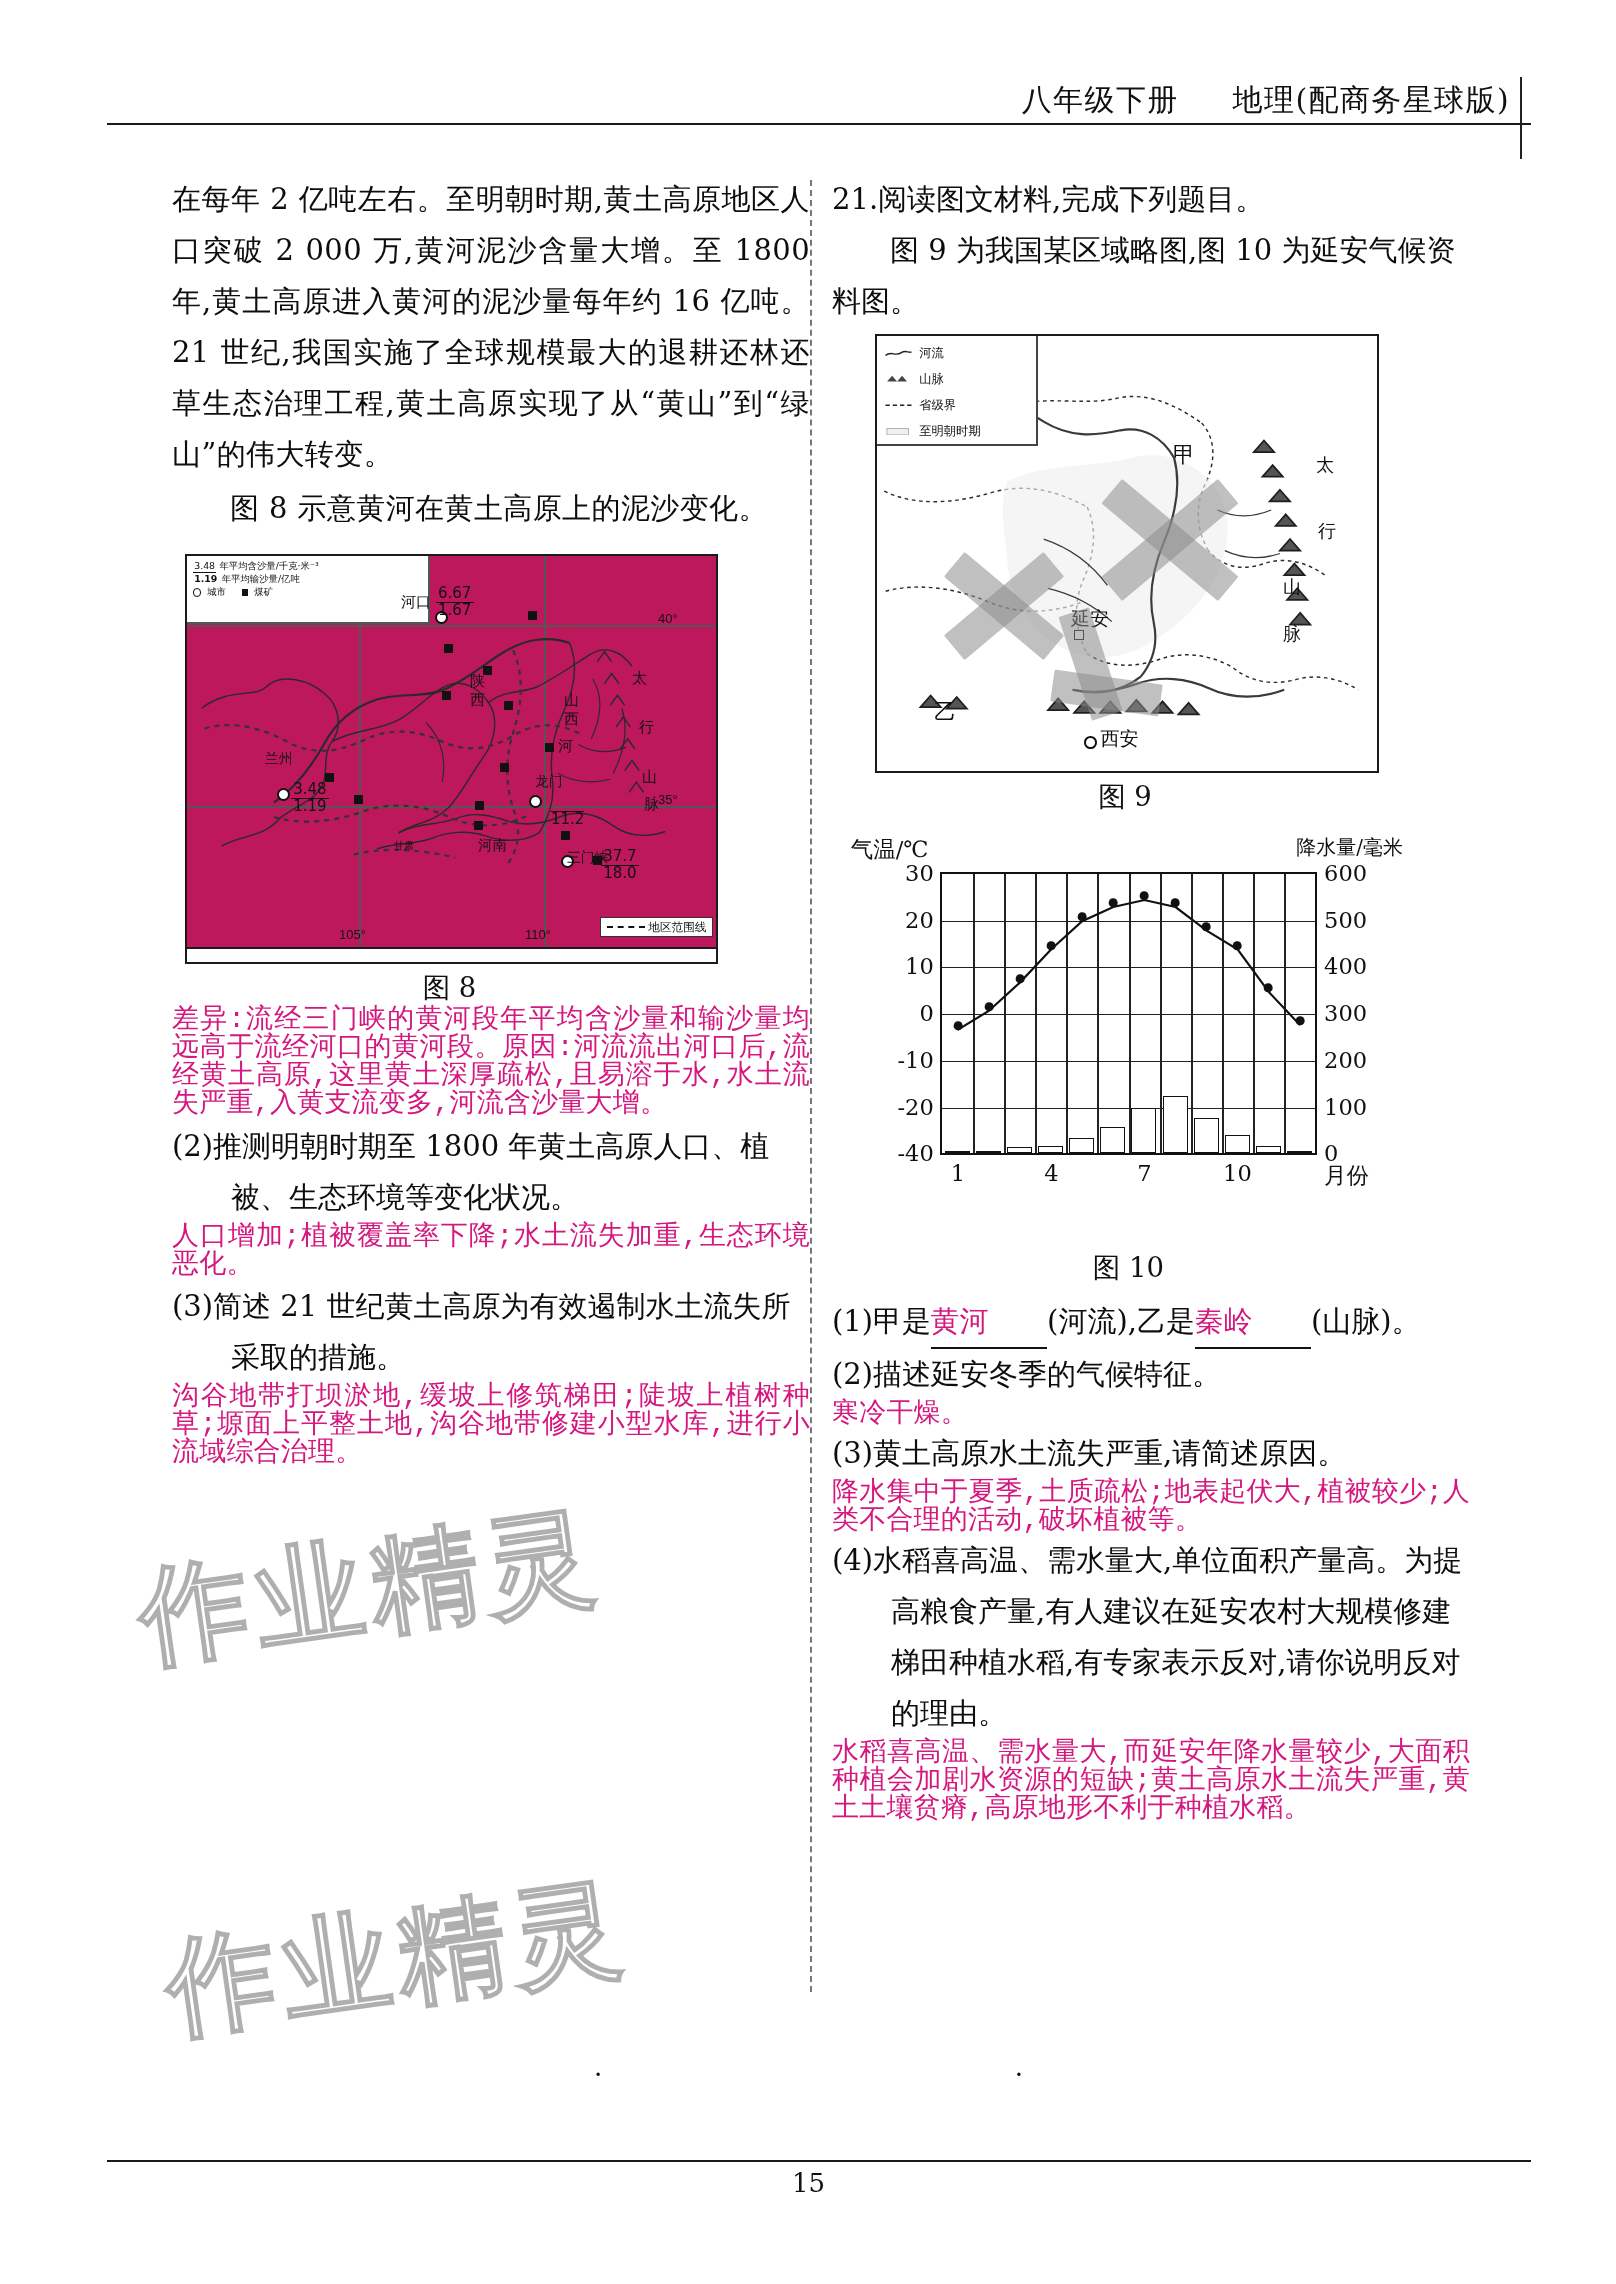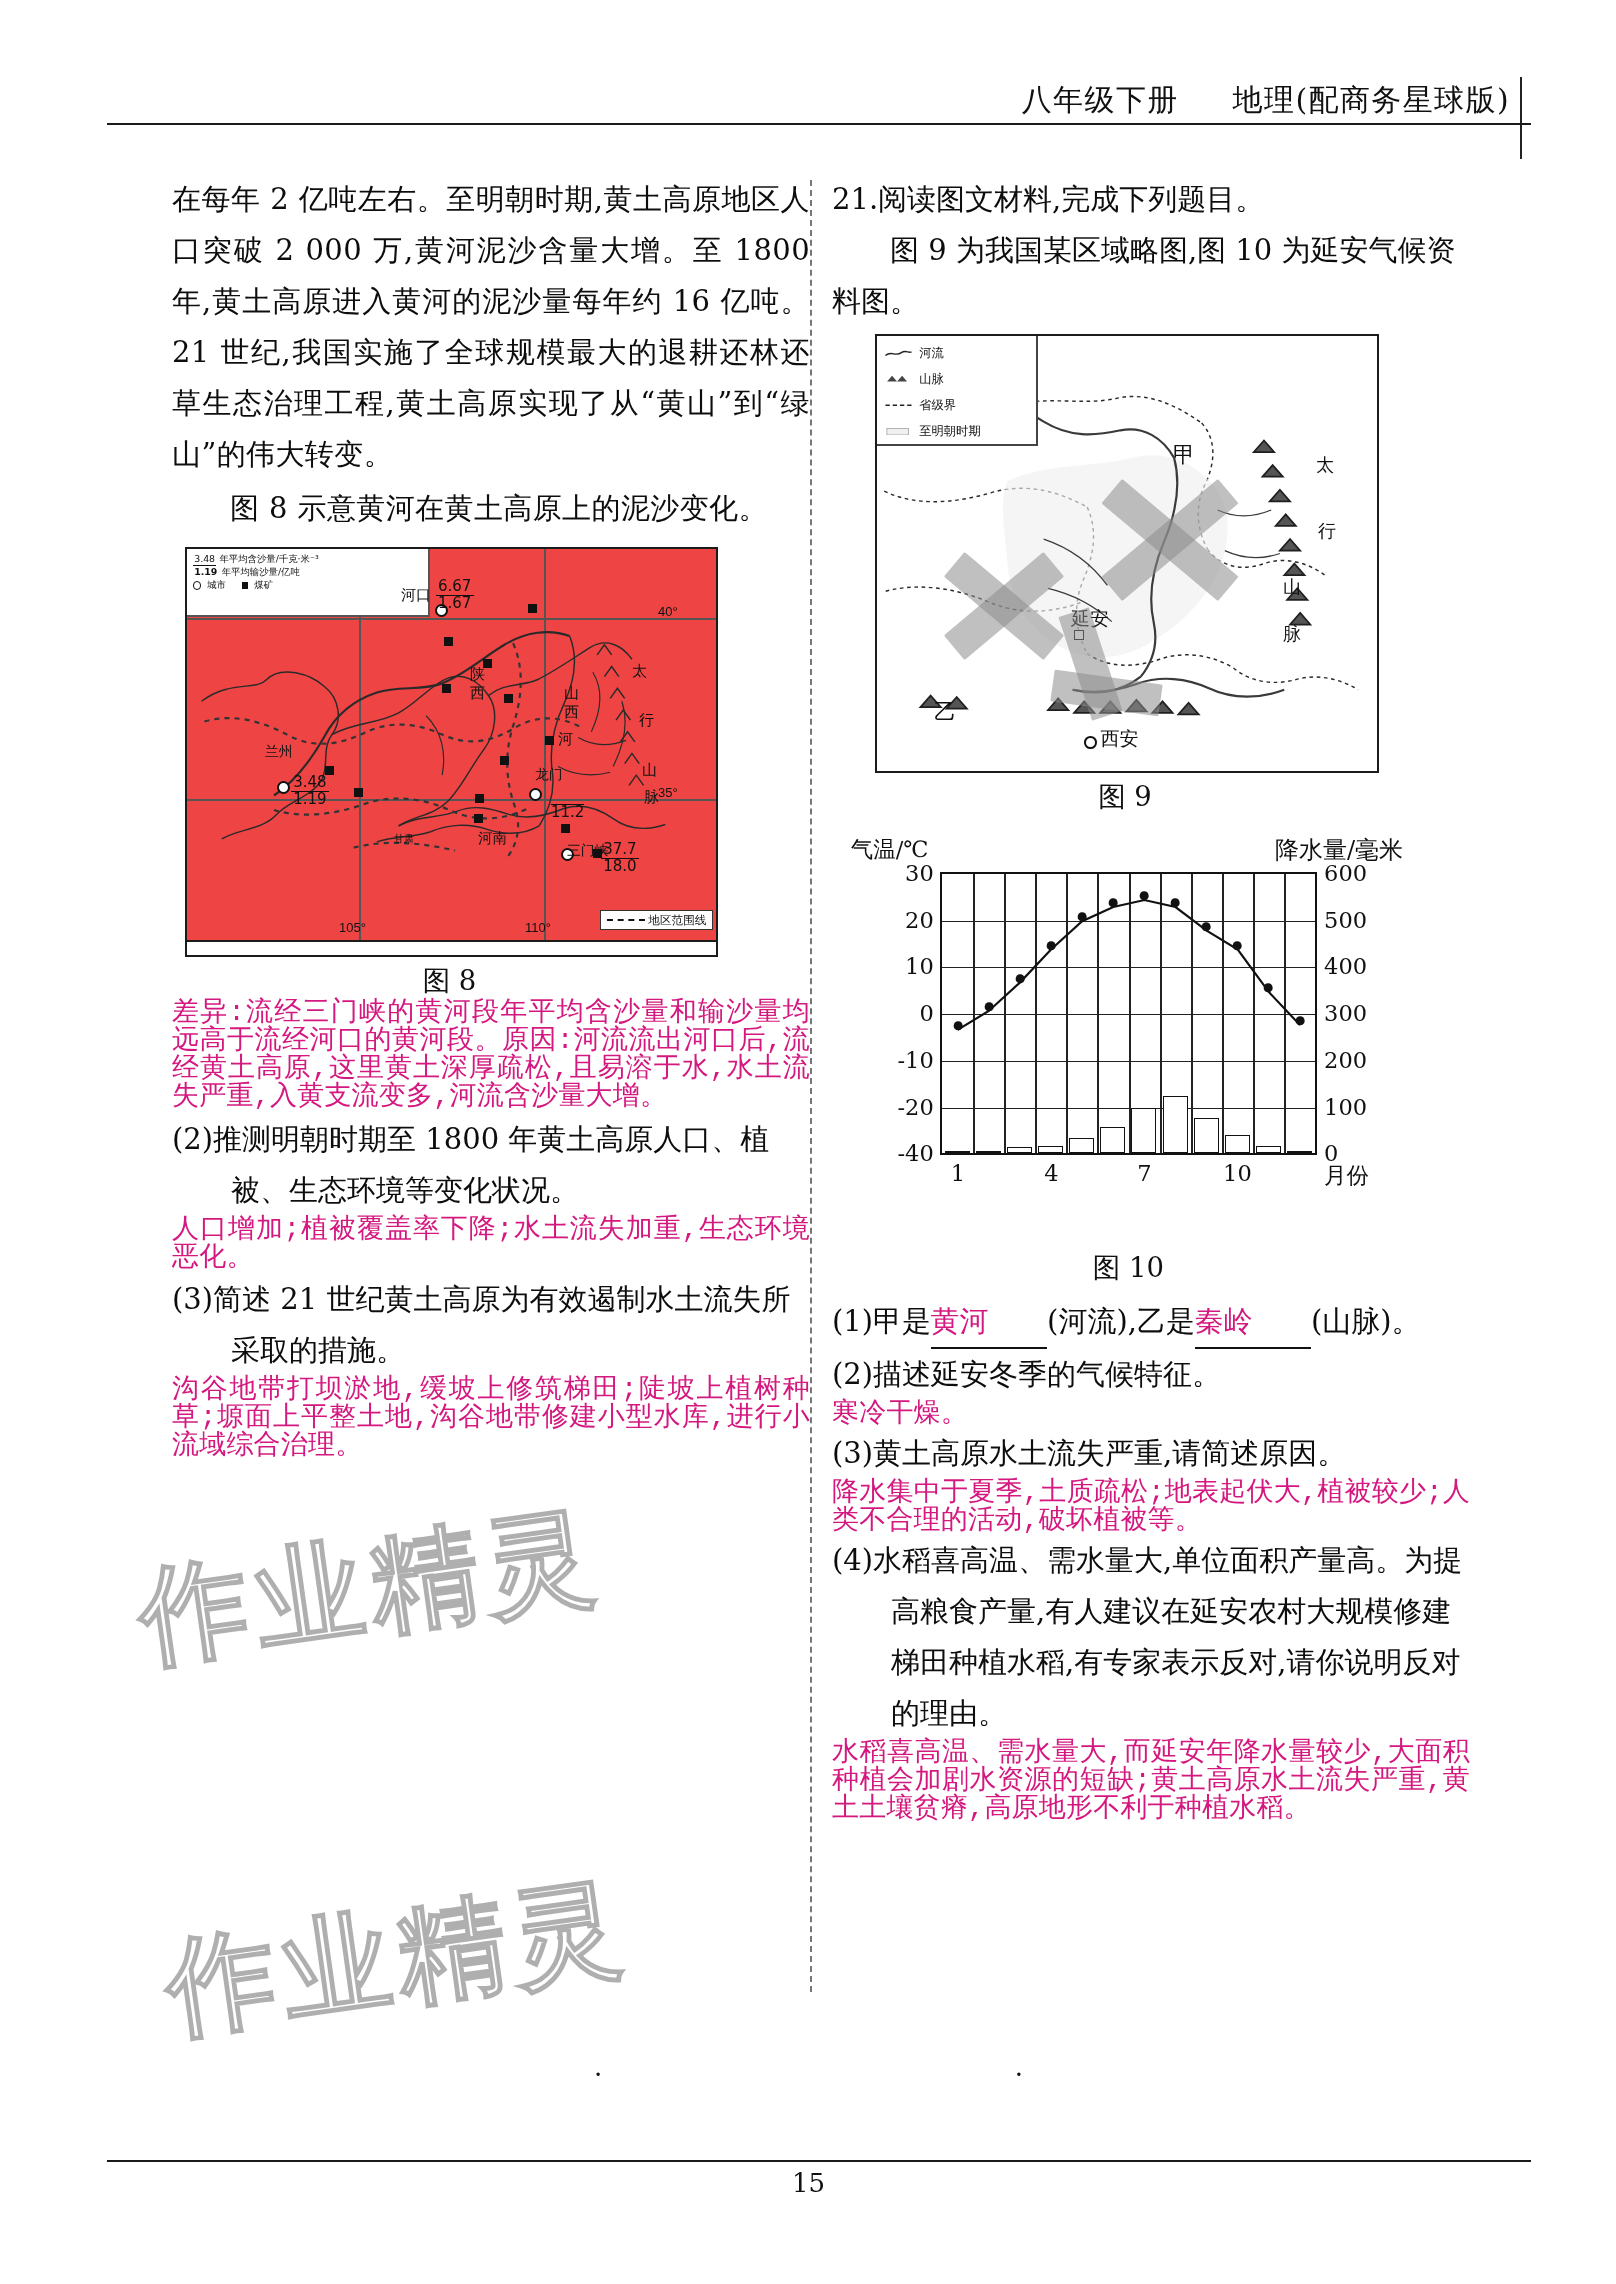--- a/index.html
+++ b/index.html
@@ -45,22 +45,22 @@
   .ans{
     color:#d4187f;font-size:27px;line-height:28px;letter-spacing:0.2px;
     font-family:Liberation Mono, monospace;
     text-align:justify;
   }
 
   .figcap{text-align:center;font-size:27.5px;margin-top:5.8px;color:#111;}
 
   
   .fig8{
-    position:relative;width:529px;height:406px;margin:13px 0 0 13px;
-    border:2.2px solid #1b1b1b;background:#ef4444;overflow:hidden;
+    position:relative;width:529px;height:406px;margin:20px 0 0 13px;
+    border:2.2px solid #1b1b1b;background:#be185d;overflow:hidden;
   }
   .f8-legend{
     position:absolute;left:0;top:0;width:243px;height:68px;
     border-right:2.2px solid #555;border-bottom:2.2px solid #555;
     background:#fff;font-size:9.4px;line-height:11.6px;padding:4.3px 2.9px 0 5.8px;
     box-sizing:border-box;color:#111;
     font-family:"DejaVu Sans","Liberation Sans",sans-serif;
   }
   .f8-legend .lg1{border-bottom:1.1px solid #111;display:inline-block;padding:0 1.4px;}
   .f8-legend .row{white-space:nowrap;}
@@ -93,21 +93,21 @@
   }
   .f9-legend .sym{display:inline-block;width:35px;text-align:left;}
   .f9-lab{position:absolute;font-size:18px;color:#111;font-family:"DejaVu Sans","Liberation Sans",sans-serif;}
   .f9-city{position:absolute;}
   .f9-city .dot{display:inline-block;width:8px;height:8px;border:1.4px solid #111;background:#fff;}
   .f9-city .dotc{display:inline-block;width:8.7px;height:8.7px;border:2.2px solid #111;border-radius:50%;background:#fff;}
 
   
   .fig10{position:relative;width:558px;height:377px;margin:19px 0 0 17.4px;}
   .cg-ylab-l{position:absolute;left:1.4px;top:0;font-size:22.5px;color:#111;white-space:nowrap;}
-  .cg-ylab-r{position:absolute;right:4.3px;top:0;font-size:24px;color:#111;white-space:nowrap;}
+  .cg-ylab-r{position:absolute;right:4.3px;top:0;font-size:20px;color:#111;white-space:nowrap;}
   .plot{
     position:absolute;left:91px;top:38px;width:377px;height:283px;
     border:2.2px solid #111;box-sizing:border-box;background:#fff;
   }
   .gl-h{position:absolute;left:0;right:0;height:1.4px;background:#222;}
   .gl-v{position:absolute;top:0;bottom:0;width:1.4px;background:#222;}
   .ytick{position:absolute;right:100%;margin-right:8.7px;font-size:22.5px;color:#111;transform:translateY(-52%);white-space:nowrap;}
   .ytick-r{position:absolute;left:100%;margin-left:8.7px;font-size:22.5px;color:#111;transform:translateY(-52%);white-space:nowrap;}
   .xtick{position:absolute;top:100%;margin-top:7.2px;font-size:22.5px;color:#111;transform:translateX(-50%);}
   .xunit{position:absolute;left:100%;margin-left:8.7px;top:100%;margin-top:7.2px;font-size:22.5px;color:#111;white-space:nowrap;}

